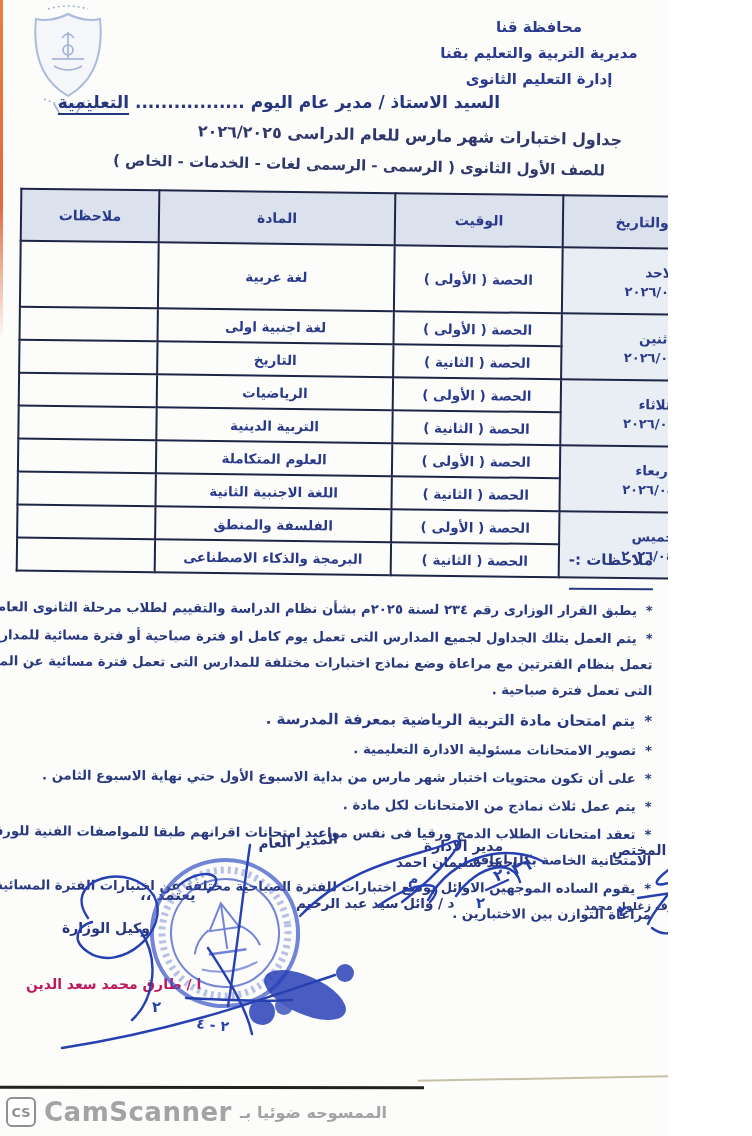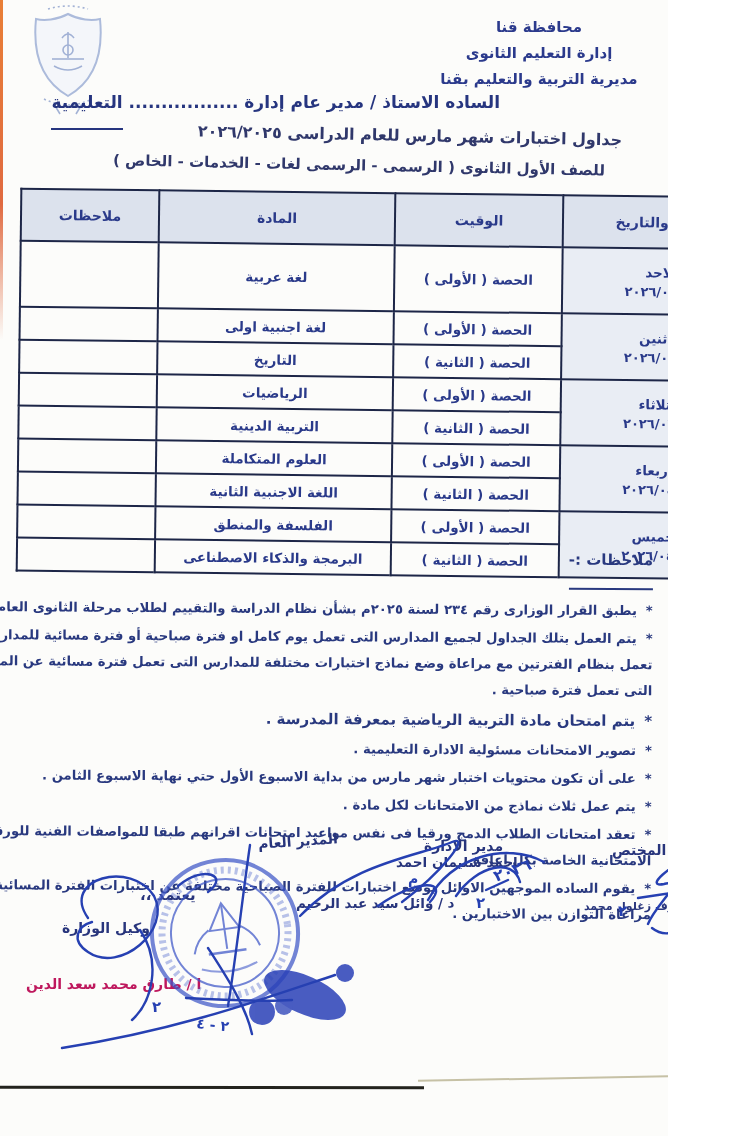--- a/index.html
+++ b/index.html
@@ -9,21 +9,21 @@
   
   .edge-red{position:absolute;left:0;top:0;width:3px;height:340px;
     background:linear-gradient(#e97f36,#e06a40 60%,rgba(224,106,64,0));}
   .corner-yellow{position:absolute;left:688px;top:0;width:64px;height:9px;background:#f2c23c;opacity:.95;}
 
   
   .hdr{position:absolute;right:14px;top:14px;width:230px;text-align:center;direction:rtl;
     color:#2b3a8c;font-weight:bold;font-size:15px;line-height:26px;}
   .title-line{position:absolute;right:168px;top:92px;direction:rtl;color:#26357f;
     font-weight:bold;font-size:17px;white-space:nowrap;}
-  .title-line .uline{border-bottom:2px solid #26357f;padding-bottom:16px;}
+  .title-line .uline{border-bottom:2px solid #26357f;padding-bottom:1px;}
   .sub1{position:absolute;left:195px;top:126px;width:430px;text-align:center;direction:rtl;
     color:#30386b;font-weight:bold;font-size:16px;transform:rotate(1.2deg);white-space:nowrap;}
   .sub2{position:absolute;left:175px;top:157px;width:430px;text-align:center;direction:rtl;
     color:#30386b;font-weight:bold;font-size:15px;transform:rotate(1.2deg);white-space:nowrap;}
 
   
   .emblem{position:absolute;left:24px;top:4px;}
 
   
   .tblwrap{position:absolute;left:18px;top:192px;width:716px;transform:rotate(0.7deg);}
@@ -86,26 +86,26 @@
       <path d="M38,34 q6,-8 12,0"></path>
       <circle cx="44" cy="46" r="5"></circle>
       <path d="M24,5 q20,-6 40,0" stroke-dasharray="2 3"></path>
       <path d="M20,95 q24,12 48,0" stroke-dasharray="2 3"></path>
       <path d="M30,100 l6,10 M58,100 l-6,10"></path>
     </g>
   </svg>
 
   <div class="hdr">
     <div>محافظة قنا</div>
+    <div>مديرية التربية والتعليم بقنا</div>
     <div>إدارة التعليم الثانوى</div>
-    <div>مديرية التربية والتعليم بقنا</div>
   </div>
 
   <div class="title-line">
-    <span>الساده الاستاذ / مدير عام إدارة</span>
+    <span>السيد الاستاذ / مدير عام اليوم</span>
     <span>.................</span>
     <span class="uline">التعليمية</span>
   </div>
 
   <div class="sub1">جداول اختبارات شهر مارس للعام الدراسى ٢٠٢٦/٢٠٢٥</div>
   <div class="sub2">للصف الأول الثانوى ( الرسمى - الرسمى لغات - الخدمات - الخاص )</div>
 
   <div class="tblwrap">
   <table>
     <thead>
@@ -260,14 +260,19 @@
       <text x="476" y="908" font-size="15">٢</text>
       <text x="408" y="884" font-size="14">م</text>
       <text x="152" y="1012" font-size="15">٢</text>
       <text x="196" y="1028" font-size="14" transform="rotate(6 196 1028)">٢ - ٤</text>
     </g>
   </svg>
 
   <div class="scanline1"></div>
   <div class="scanline2"></div>
 
+  <div class="footer">
+    <div class="cs-badge">CS</div>
+    <div class="cs-brand">CamScanner</div>
+    <div class="cs-ar">الممسوحه ضوئيا بـ</div>
+  </div>
 
 </div>
 
 </body></html>

